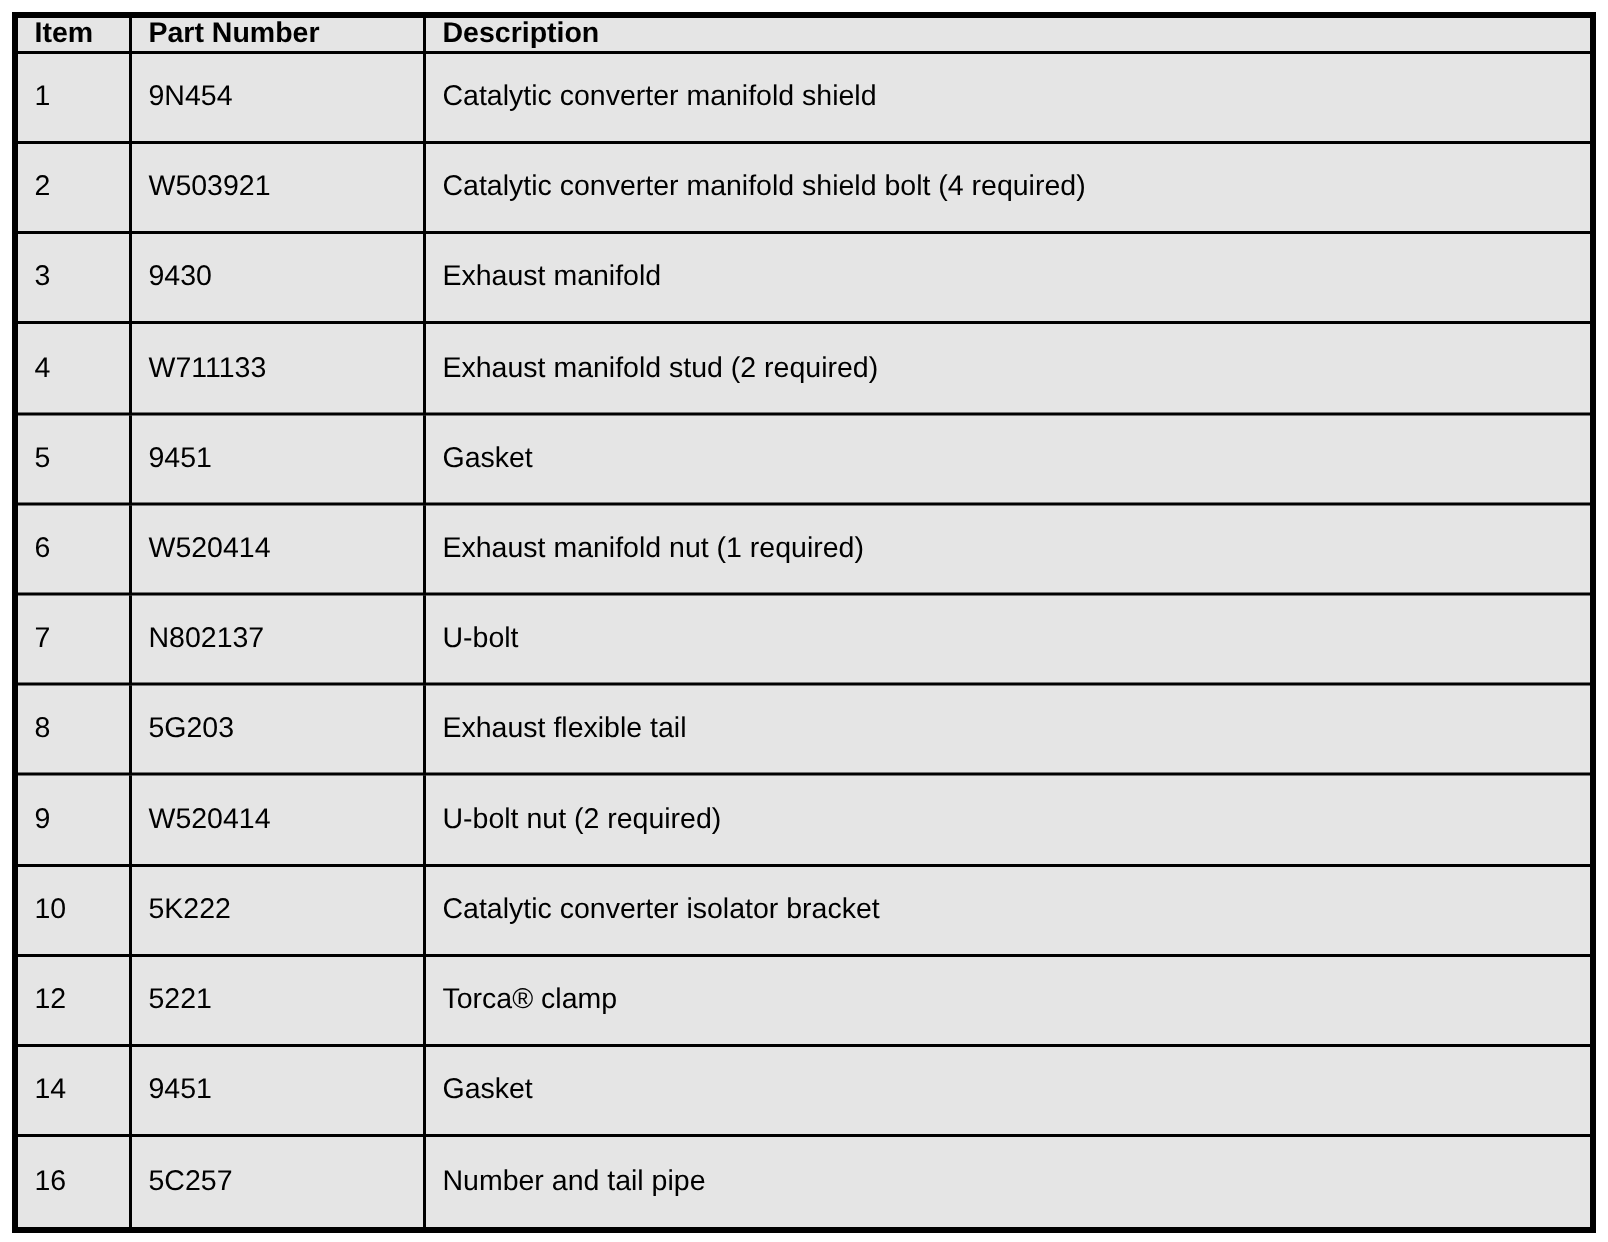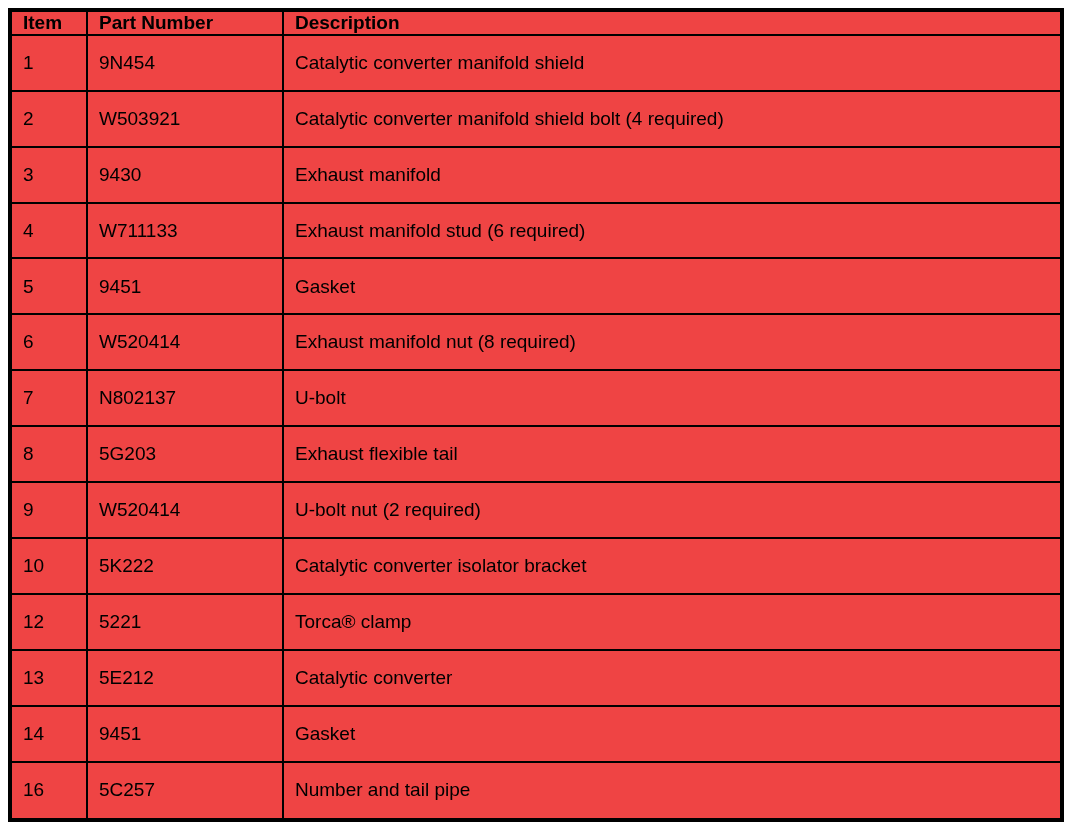--- a/index.html
+++ b/index.html
@@ -17,21 +17,21 @@
   }
   table.parts-table {
     position: absolute;
     left: 8px;
     top: 8px;
     width: 1056px;
     height: 814px;
     border-collapse: collapse;
     table-layout: fixed;
     border: 4px solid #000000;
-    background: #ef4444;
+    background: #e5e5e5;
   }
   table.parts-table th,
   table.parts-table td {
     border: 2px solid #000000;
     font-size: 19px;
     line-height: 1.15;
     color: #000000;
     text-align: left;
     vertical-align: middle;
     padding: 0 0 0 11px;
@@ -74,31 +74,31 @@
         <td>Catalytic converter manifold shield bolt (4 required)</td>
       </tr>
       <tr>
         <td>3</td>
         <td>9430</td>
         <td>Exhaust manifold</td>
       </tr>
       <tr>
         <td>4</td>
         <td>W711133</td>
-        <td>Exhaust manifold stud (6 required)</td>
+        <td>Exhaust manifold stud (2 required)</td>
       </tr>
       <tr>
         <td>5</td>
         <td>9451</td>
         <td>Gasket</td>
       </tr>
       <tr>
         <td>6</td>
         <td>W520414</td>
-        <td>Exhaust manifold nut (8 required)</td>
+        <td>Exhaust manifold nut (1 required)</td>
       </tr>
       <tr>
         <td>7</td>
         <td>N802137</td>
         <td>U-bolt</td>
       </tr>
       <tr>
         <td>8</td>
         <td>5G203</td>
         <td>Exhaust flexible tail</td>
@@ -112,25 +112,20 @@
         <td>10</td>
         <td>5K222</td>
         <td>Catalytic converter isolator bracket</td>
       </tr>
       <tr>
         <td>12</td>
         <td>5221</td>
         <td>Torca® clamp</td>
       </tr>
       <tr>
-        <td>13</td>
-        <td>5E212</td>
-        <td>Catalytic converter</td>
-      </tr>
-      <tr>
         <td>14</td>
         <td>9451</td>
         <td>Gasket</td>
       </tr>
       <tr>
         <td>16</td>
         <td>5C257</td>
         <td>Number and tail pipe</td>
       </tr>
     </tbody>

